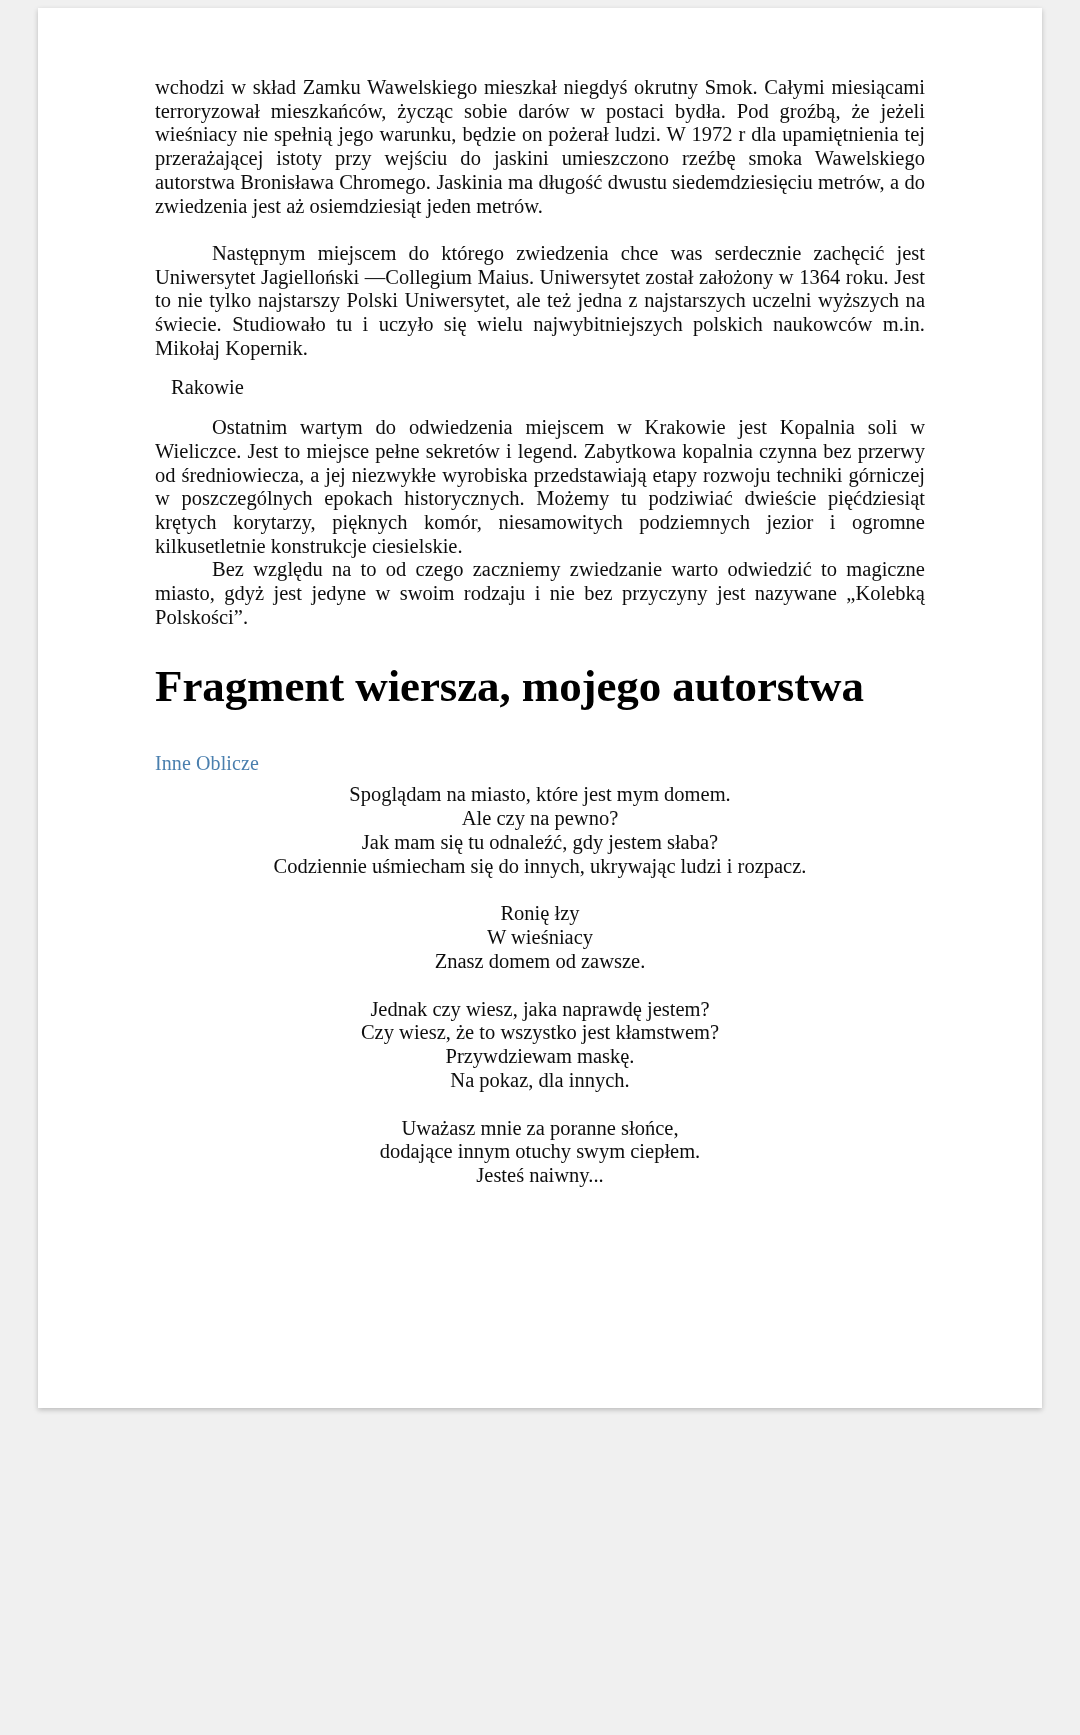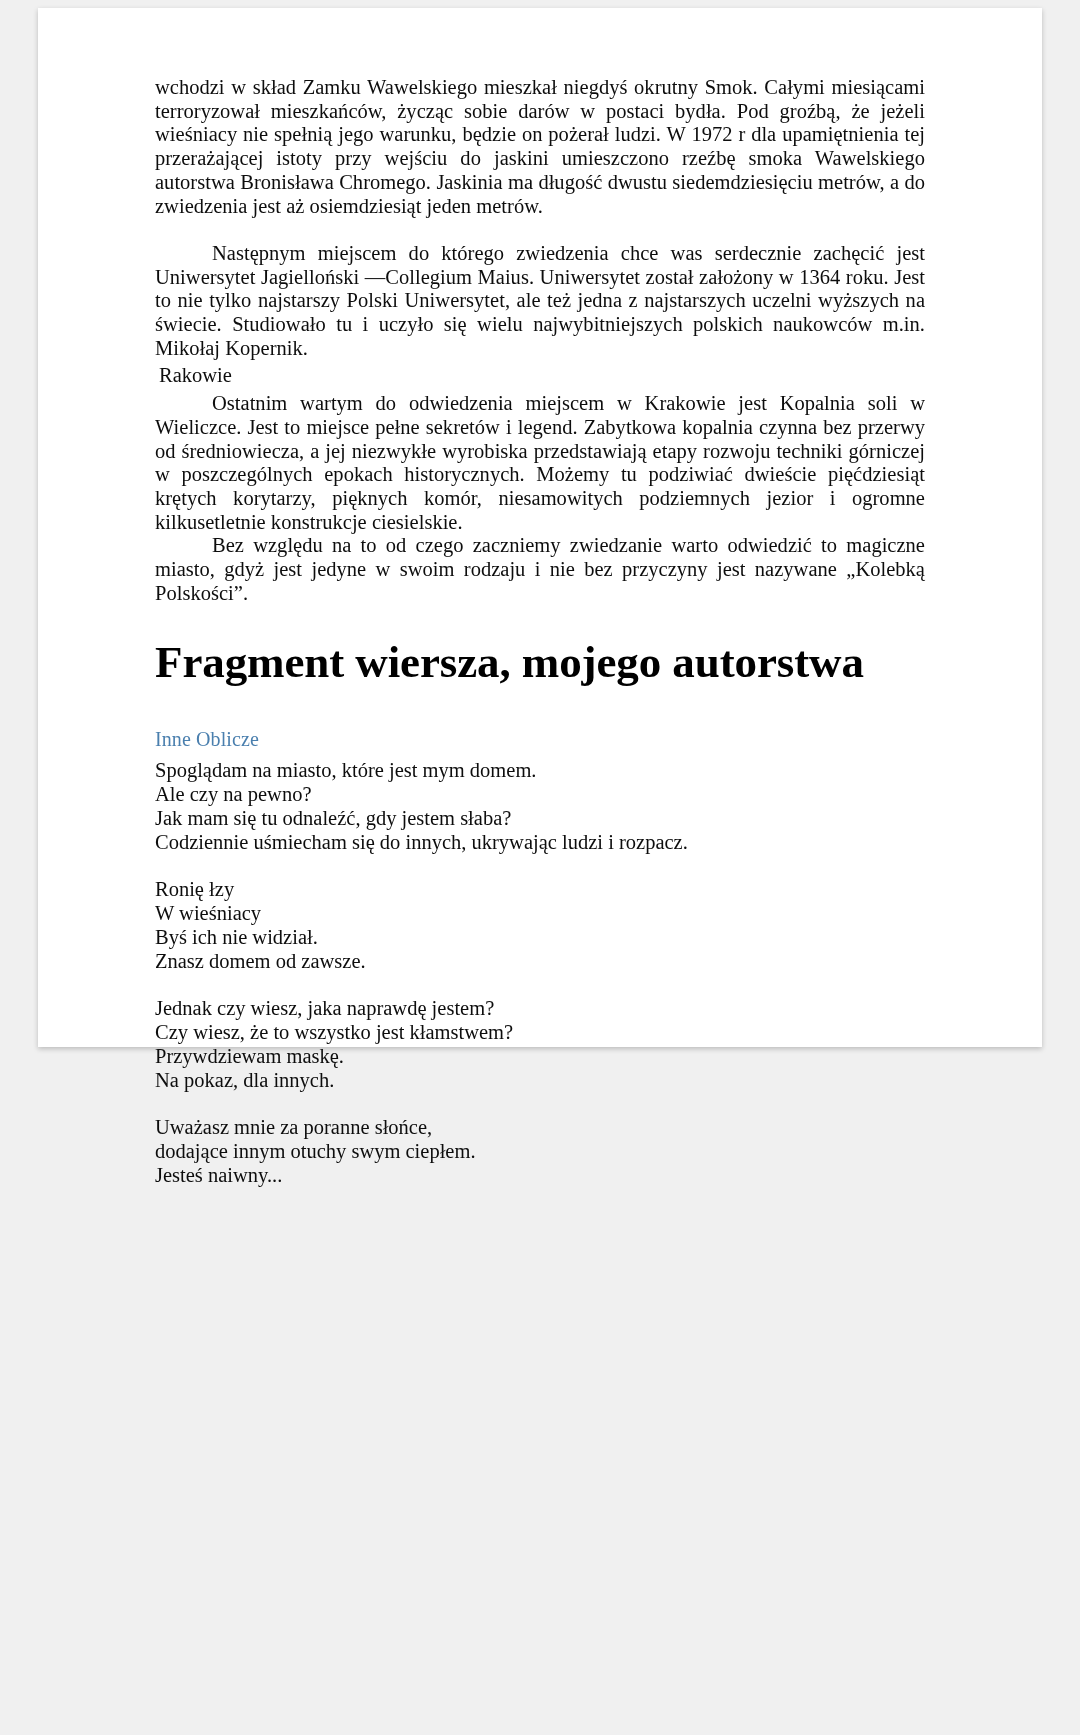--- a/index.html
+++ b/index.html
@@ -19,21 +19,21 @@
   .page-wrap {
     width: 1080px;
     height: 1735px;
     box-sizing: border-box;
     padding: 8px 38px 0 38px;
     background: #f0f0f0;
   }
   .page {
     position: relative;
     width: 1004px;
-    height: 1039px;
+    height: 1400px;
     background: #ffffff;
     box-sizing: border-box;
     padding: 0;
     box-shadow: 0 2px 5px rgba(0,0,0,0.22);
   }
   .page-body {
     position: absolute;
     left: 117px;
     top: 68px;
     width: 770px;
@@ -46,21 +46,21 @@
     line-height: 23.7px;
     color: #0d0d0d;
     text-align: justify;
     text-justify: inter-word;
     letter-spacing: 0.02px;
   }
   .para.indent { text-indent: 57px; }
   .spacer-line { height: 23.7px; }
 
   .plain-line {
-    margin: 4px;
+    margin: 16px;
     font-size: 20.5px;
     line-height: 23.7px;
     color: #0d0d0d;
     text-align: left;
   }
 
   
   .doc-heading {
     margin: 0;
     padding-top: 30px;
@@ -84,21 +84,21 @@
   }
   .stanza {
     margin: 0;
     font-size: 20.5px;
     line-height: 23.8px;
     color: #0d0d0d;
     text-align: left;
   }
   .stanza-gap { height: 23.8px; }
 
-  .verse-line { display: block; white-space: pre-wrap; }
+  .verse-line { display: block; white-space: pre-wrap; text-align: center; }
 </style>
 </head>
 <body>
 
 <div class="page-wrap">
   <div class="page">
     <div class="page-body">
 
       <p class="para">wchodzi w skład Zamku Wawelskiego mieszkał niegdyś okrutny Smok. Całymi miesiącami terroryzował mieszkańców, życząc sobie darów w postaci bydła. Pod groźbą, że jeżeli wieśniacy nie spełnią jego warunku, będzie on pożerał ludzi. W 1972 r dla upamiętnienia tej przerażającej istoty przy wejściu do jaskini umieszczono rzeźbę smoka Wawelskiego autorstwa Bronisława Chromego. Jaskinia ma długość dwustu siedemdziesięciu metrów, a do zwiedzenia jest aż osiemdziesiąt jeden metrów.</p>
 
@@ -122,21 +122,20 @@
             <span class="verse-line">Spoglądam na miasto, które jest mym domem.</span>
             <span class="verse-line">Ale czy na pewno?</span>
             <span class="verse-line">Jak mam się tu odnaleźć, gdy jestem słaba?</span>
             <span class="verse-line">Codziennie uśmiecham się do innych, ukrywając ludzi i rozpacz.</span>
           </p>
         <div class="stanza-gap"></div>
 
         <p class="stanza">
             <span class="verse-line">Ronię łzy</span>
             <span class="verse-line">W wieśniacy</span>
-            <span class="verse-line">Byś ich nie widział.</span>
             <span class="verse-line">Znasz domem od zawsze.</span>
           </p>
         <div class="stanza-gap"></div>
 
         <p class="stanza">
             <span class="verse-line">Jednak czy wiesz, jaka naprawdę jestem?</span>
             <span class="verse-line">Czy wiesz, że to wszystko jest kłamstwem?</span>
             <span class="verse-line">Przywdziewam maskę.</span>
             <span class="verse-line">Na pokaz, dla innych.</span>
           </p>

